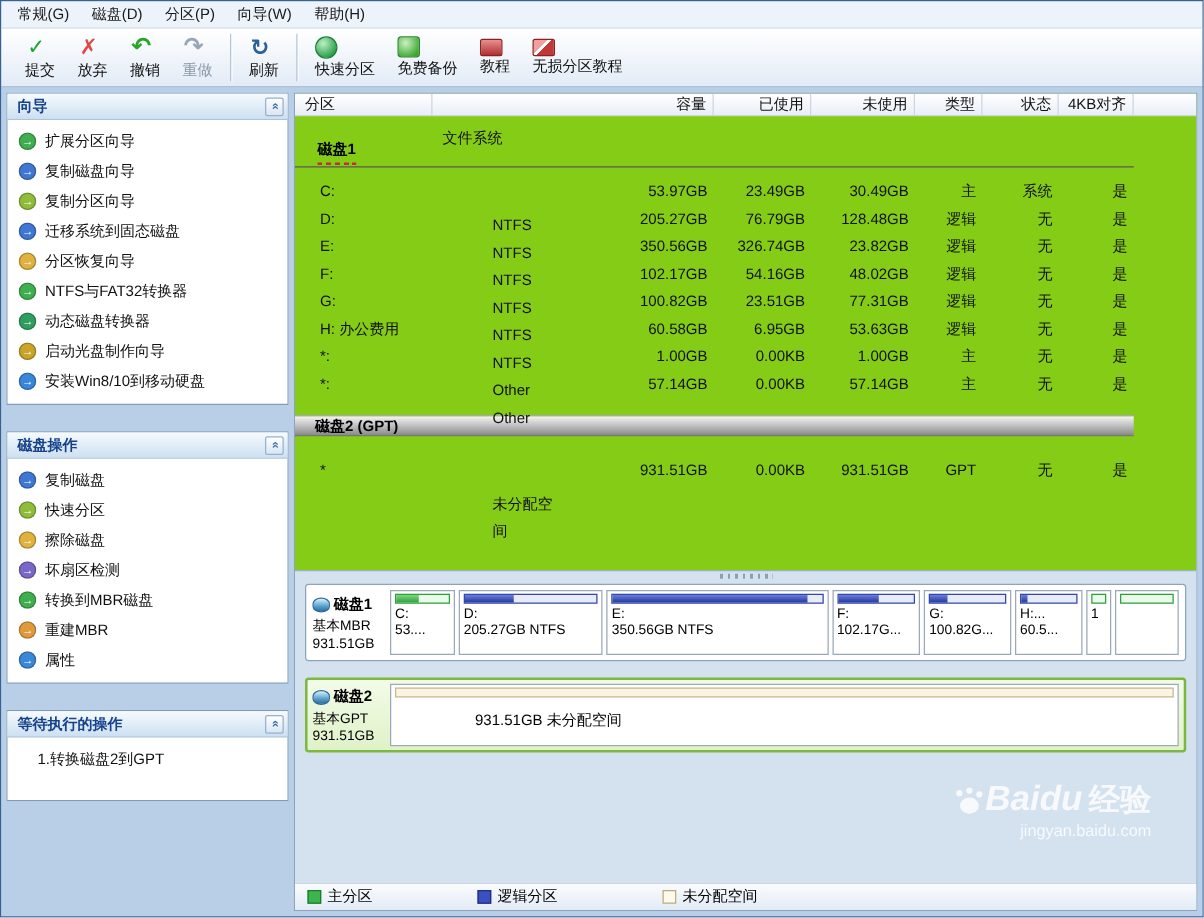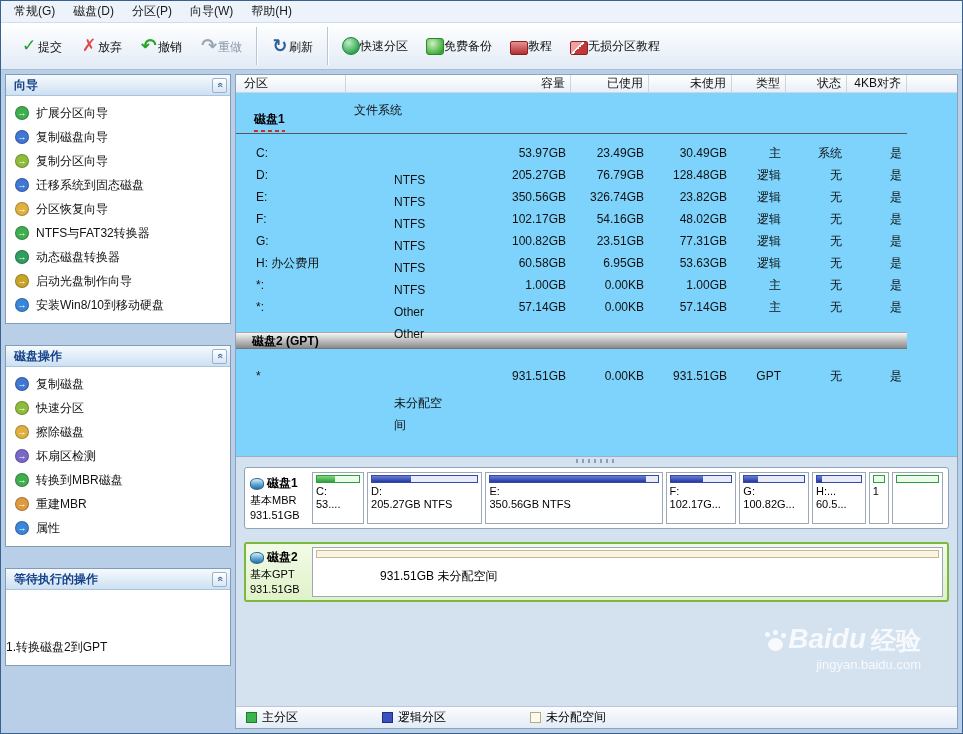--- a/index.html
+++ b/index.html
@@ -16,21 +16,21 @@
   .g-min{width:9px;height:2px;background:#2a3a50;margin-top:7px;}
   .g-max{width:9px;height:8px;border:1px solid #2a3a50;border-top-width:2px;}
   .g-close{font-size:12px;font-weight:bold;color:#2a3a50;line-height:1;}
 
   
   .menubar{height:22px;flex:none;background:#edf3fa;border-bottom:1px solid #cfdded;display:flex;align-items:center;padding:0 4px;}
   .menu-item{padding:3px 9px;font-size:12px;color:#1a1a1a;}
 
   
   .toolbar{height:47px;flex:none;background:linear-gradient(#ffffff,#e2ebf6);border-bottom:1px solid #a8bcd4;display:flex;align-items:center;padding:0 10px;}
-  .tool{display:flex;flex-direction:row;align-items:flex-end;justify-content:center;padding:2px 9px;}
+  .tool{display:flex;flex-direction:column;align-items:flex-start;justify-content:center;padding:2px 9px;}
   .ticon{height:20px;min-width:18px;display:flex;align-items:center;justify-content:center;font-size:17px;line-height:20px;}
   .tlabel{font-size:12px;color:#111;white-space:nowrap;}
   .tool.disabled .tlabel{color:#8a98a8;}
   .tsep{width:1px;height:38px;background:#b4c6da;box-shadow:1px 0 0 #fff;margin:0 5px;align-self:center;}
   .icon-check{color:#1ea32a;font-weight:bold;}.icon-check::before{content:"✓";}
   .icon-discard{color:#e04848;font-weight:bold;}.icon-discard::before{content:"✗";}
   .icon-undo{color:#28a428;font-weight:bold;font-size:19px;}.icon-undo::before{content:"↶";}
   .icon-redo{color:#98a6b4;font-weight:bold;font-size:19px;}.icon-redo::before{content:"↷";}
   .icon-refresh{color:#2d6096;font-weight:bold;font-size:18px;}.icon-refresh::before{content:"↻";}
   .icon-quick{width:18px;height:18px;border-radius:50%;background:radial-gradient(circle at 35% 30%,#bdeec4,#2aa04a 75%);border:1px solid #1e8038;}
@@ -42,27 +42,27 @@
   .content{flex:1;display:flex;background:#b9cfe8;padding:4px;min-height:0;}
 
   
   .sidebar{width:226px;flex:none;margin-right:4px;overflow:hidden;}
   .spanel{border:1px solid #7f9db9;background:#fff;margin-bottom:21px;}
   .spanel-header{height:21px;display:flex;align-items:center;justify-content:space-between;padding:0 3px 0 8px;background:linear-gradient(#f6fafd,#cde0f2);border-bottom:1px solid #aac4dc;color:#15428b;font-weight:bold;font-size:12px;}
   .collapse-btn{width:15px;height:15px;border:1px solid #98b2cc;border-radius:2px;background:linear-gradient(#ffffff,#d8e6f4);display:flex;align-items:center;justify-content:center;color:#3a6ea5;}
   .chev{display:inline-block;transform:rotate(90deg);font-size:10px;font-weight:bold;line-height:1;}
   .spanel-body{padding:5px 0 6px;}
   .sitem{display:flex;align-items:center;gap:7px;height:24px;padding:0 4px 0 9px;font-size:12px;color:#111;white-space:nowrap;}
-  .sitem.noicon{padding-left:0;margin-top:40px;}
+  .sitem.noicon{padding-left:24px;}
   .s-icon{width:14px;height:14px;border-radius:50%;color:#fff;font-size:9px;line-height:13px;text-align:center;flex:none;border:1px solid rgba(0,0,0,.25);}
   .spanel.pending .spanel-body{min-height:50px;}
 
   
   .main{flex:1;display:flex;flex-direction:column;border:1px solid #8aa4c0;background:#fff;min-width:0;}
-  .table-wrap{height:381px;flex:none;overflow:hidden;background:#7dd3fc;}
+  .table-wrap{height:381px;flex:none;overflow:hidden;background:#84cc16;}
   .thead{display:flex;height:18px;background:linear-gradient(#ffffff,#e9eff7);border-bottom:1px solid #cdd5e0;}
   .hc{border-right:1px solid #cdd5e0;font-size:12px;line-height:17px;color:#111;}
   .c0{width:110px;}.c1{width:100px;margin-top:27px;}.c2{width:125px;}.c3{width:78px;}.c4{width:83px;}.c5{width:54px;}.c6{width:61px;}.c7{width:60px;}
   .hc.c0,.hc.c1{padding-left:8px;text-align:left;}
   .hc.c2,.hc.c3,.hc.c4,.hc.c5,.hc.c6,.hc.c7{text-align:right;padding-right:5px;}
   .cspacer{flex:1;border-right:none;}
   .tbody{padding-top:4px;}
   .trow{display:flex;height:22px;font-size:12px;line-height:22px;color:#111;}
   .tc.c0{padding-left:20px;}
   .tc.c1{padding-left:48px;}

